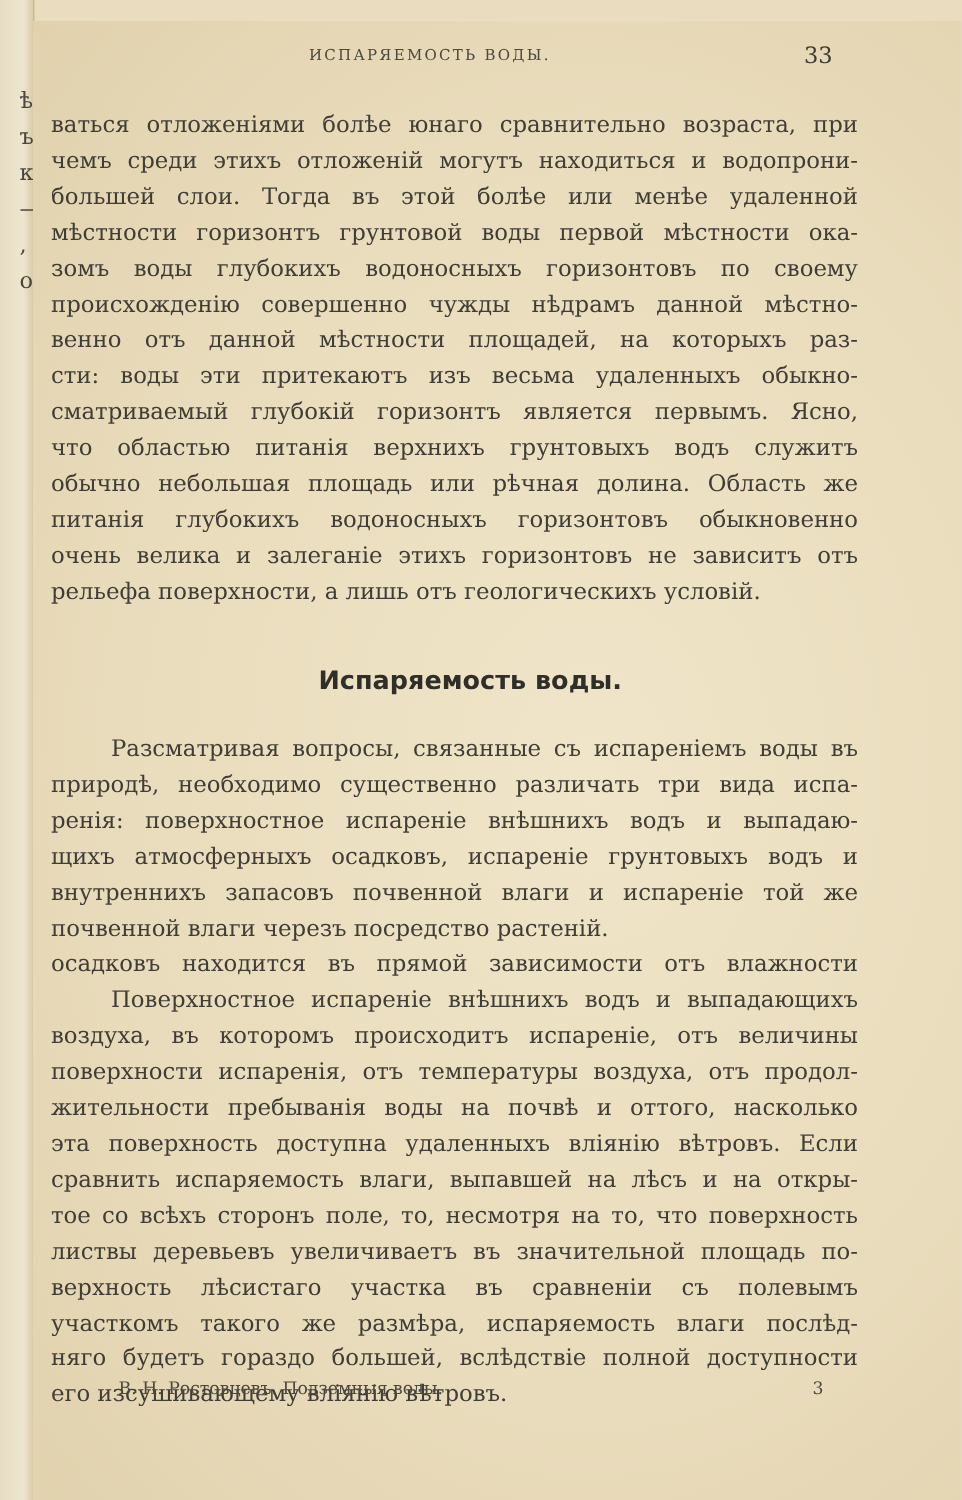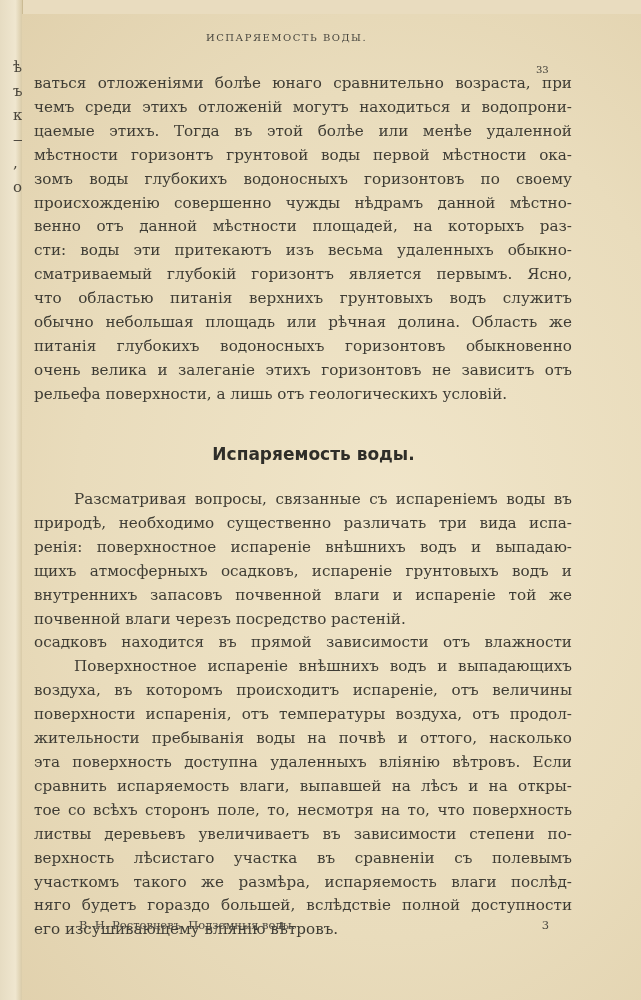--- a/index.html
+++ b/index.html
@@ -24,21 +24,21 @@
   .page {
     position: absolute; left: 22px; top: 14px; width: 619px; height: 1000px;
     background: radial-gradient(ellipse at 60% 50%, #f0e5c9 0%, #e9dcbc 60%, #e1d1ad 100%);
   }
   .running-head {
     position: absolute; top: 18px; left: 184px;
     font-size: 10px; letter-spacing: 1.5px; color: #4a4840;
     text-transform: uppercase;
   }
   .page-num {
-    position: absolute; top: 14px; left: 514px; font-size: 10px; color: #3e3c35; margin-top: 36px;
+    position: absolute; top: 14px; left: 514px; font-size: 15px; color: #3e3c35;
   }
   .body-text {
     position: absolute; left: 12px; top: 58px; width: 538px;
     font-size: 15.2px; line-height: 23.9px; text-align: justify;
     color: #3f3d35;
   }
   .line { display: block; text-align: justify; text-align-last: justify; white-space: nowrap; }
   .line.last { text-align-last: left; }
   .indent { padding-left: 40px; }
   .heading {
@@ -63,21 +63,21 @@
   <span class="frag" style="top:176px">о</span>
 </div>
 
 <div class="page">
   <div class="running-head">ИСПАРЯЕМОСТЬ ВОДЫ.</div>
   <div class="page-num">33</div>
 
   <div class="body-text">
     <span class="line">ваться отложеніями болѣе юнаго сравнительно возраста, при</span>
     <span class="line">чемъ среди этихъ отложеній могутъ находиться и водопрони-</span>
-    <span class="line">цаемые этихъ. Тогда въ этой болѣе или менѣе удаленной</span>
+    <span class="line">большей слои. Тогда въ этой болѣе или менѣе удаленной</span>
     <span class="line">мѣстности горизонтъ грунтовой воды первой мѣстности ока-</span>
     <span class="line">зомъ воды глубокихъ водоносныхъ горизонтовъ по своему</span>
     <span class="line">происхожденію совершенно чужды нѣдрамъ данной мѣстно-</span>
     <span class="line">венно отъ данной мѣстности площадей, на которыхъ раз-</span>
     <span class="line">сти: воды эти притекаютъ изъ весьма удаленныхъ обыкно-</span>
     <span class="line">сматриваемый глубокій горизонтъ является первымъ. Ясно,</span>
     <span class="line">что областью питанія верхнихъ грунтовыхъ водъ служитъ</span>
     <span class="line">обычно небольшая площадь или рѣчная долина. Область же</span>
     <span class="line">питанія глубокихъ водоносныхъ горизонтовъ обыкновенно</span>
     <span class="line">очень велика и залеганіе этихъ горизонтовъ не зависитъ отъ</span>
@@ -94,21 +94,21 @@
     <span class="line">внутреннихъ запасовъ почвенной влаги и испареніе той же</span>
     <span class="line last">почвенной влаги черезъ посредство растеній.</span>
     <span class="line">осадковъ находится въ прямой зависимости отъ влажности</span>
     <span class="line indent">Поверхностное испареніе внѣшнихъ водъ и выпадающихъ</span>
     <span class="line">воздуха, въ которомъ происходитъ испареніе, отъ величины</span>
     <span class="line">поверхности испаренія, отъ температуры воздуха, отъ продол-</span>
     <span class="line">жительности пребыванія воды на почвѣ и оттого, насколько</span>
     <span class="line">эта поверхность доступна удаленныхъ вліянію вѣтровъ. Если</span>
     <span class="line">сравнить испаряемость влаги, выпавшей на лѣсъ и на откры-</span>
     <span class="line">тое со всѣхъ сторонъ поле, то, несмотря на то, что поверхность</span>
-    <span class="line">листвы деревьевъ увеличиваетъ въ зависимости степени по-</span>
+    <span class="line">листвы деревьевъ увеличиваетъ въ значительной площадь по-</span>
     <span class="line">верхность лѣсистаго участка въ сравненіи съ полевымъ</span>
     <span class="line">участкомъ такого же размѣра, испаряемость влаги послѣд-</span>
     <span class="line">няго будетъ гораздо большей, вслѣдствіе полной доступности</span>
     <span class="line last">его изсушивающему вліянію вѣтровъ.</span>
   </div>
 
   <div class="footer">
     <span>В. Н. Ростовцевъ. Подземныя воды.</span>
     <span class="num">3</span>
   </div>

